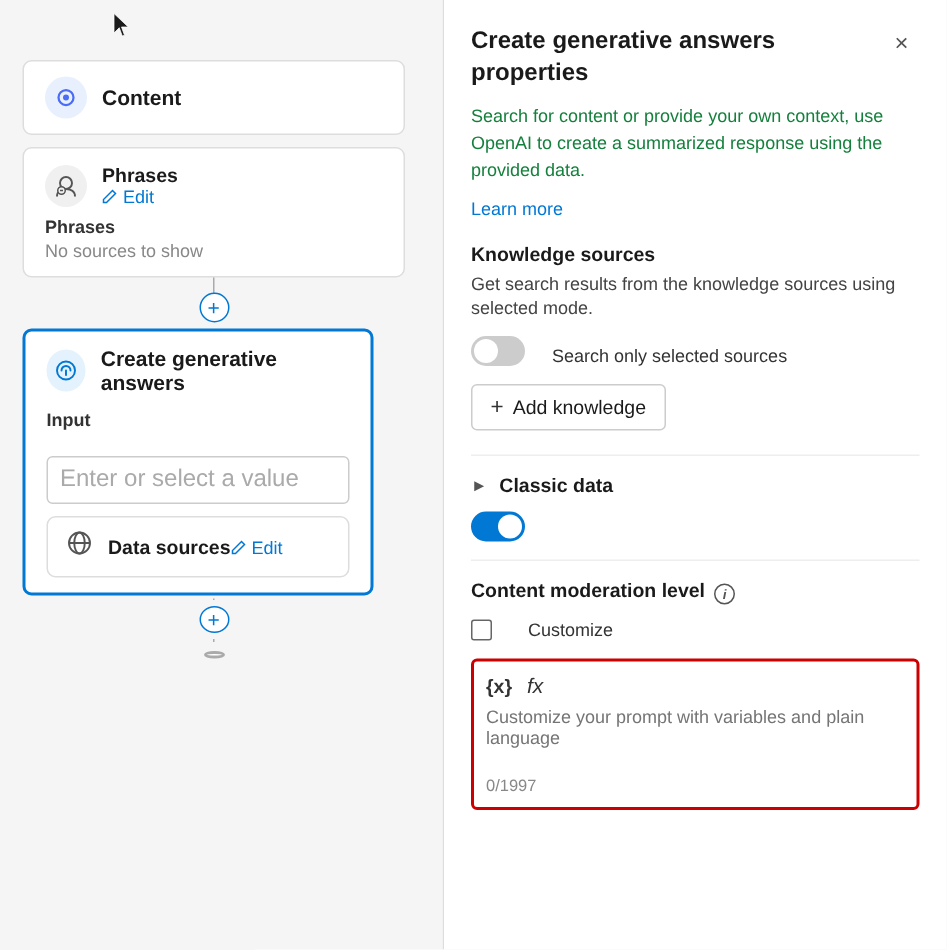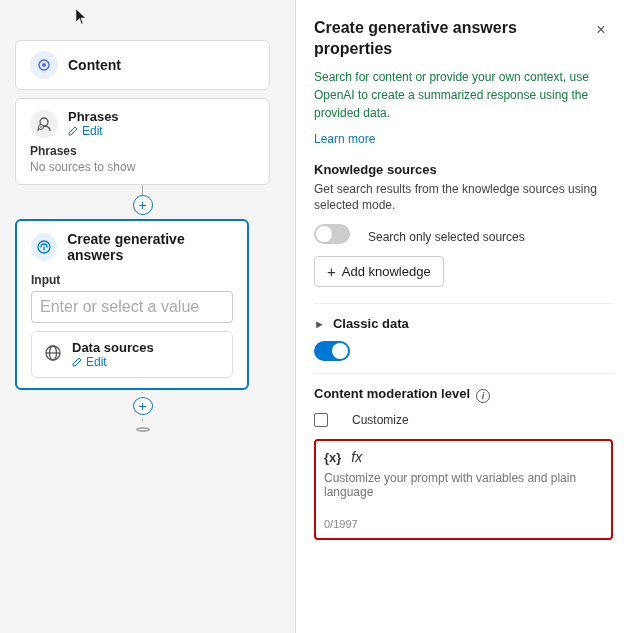--- a/index.html
+++ b/index.html
@@ -174,21 +174,21 @@
       color: #1a1a1a;
     }
 
     .input-section {
       margin-top: 10px;
     }
     .input-label {
       font-size: 12px;
       font-weight: 600;
       color: #333;
-      margin-bottom: 4px;
+      margin-bottom: 17px;
     }
     .input-field {
       border: 1px solid #ccc;
       border-radius: 4px;
       padding: 6px 8px;
       width: 100%;
       font-size: 16px;
       color: #aaa;
       background: #fff;
     }
@@ -201,21 +201,21 @@
       margin-top: 8px;
       width: 100%;
       display: flex;
       align-items: center;
       gap: 10px;
     }
     .data-src-icon {
       font-size: 16px;
       color: #555;
     }
-    .data-src-info { display: flex; flex-direction: column; }
+    .data-src-info { display: flex; flex-direction: row; align-items: flex-end; }
     .data-src-title { font-size: 13px; font-weight: 600; color: #1a1a1a; }
 
     
     .bottom-connector {
       display: flex;
       align-items: center;
       justify-content: center;
       height: 40px;
       width: 255px;
       flex-direction: column;

